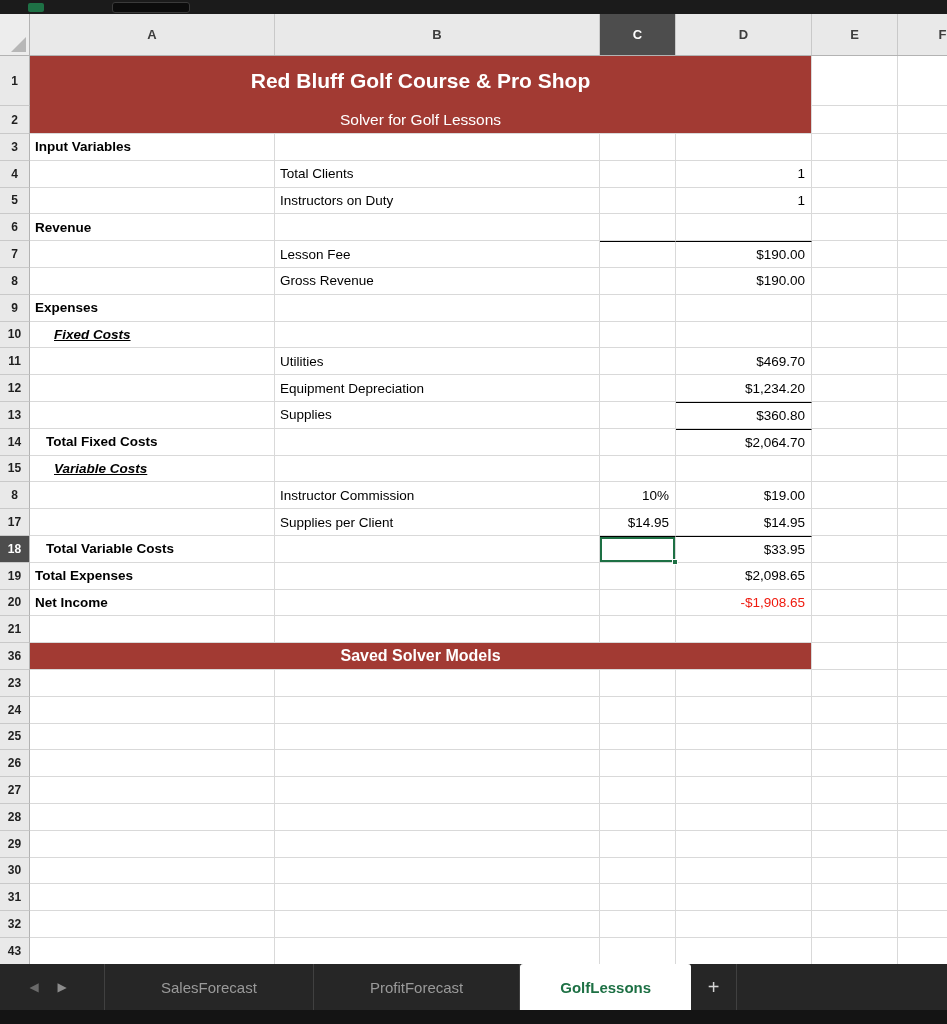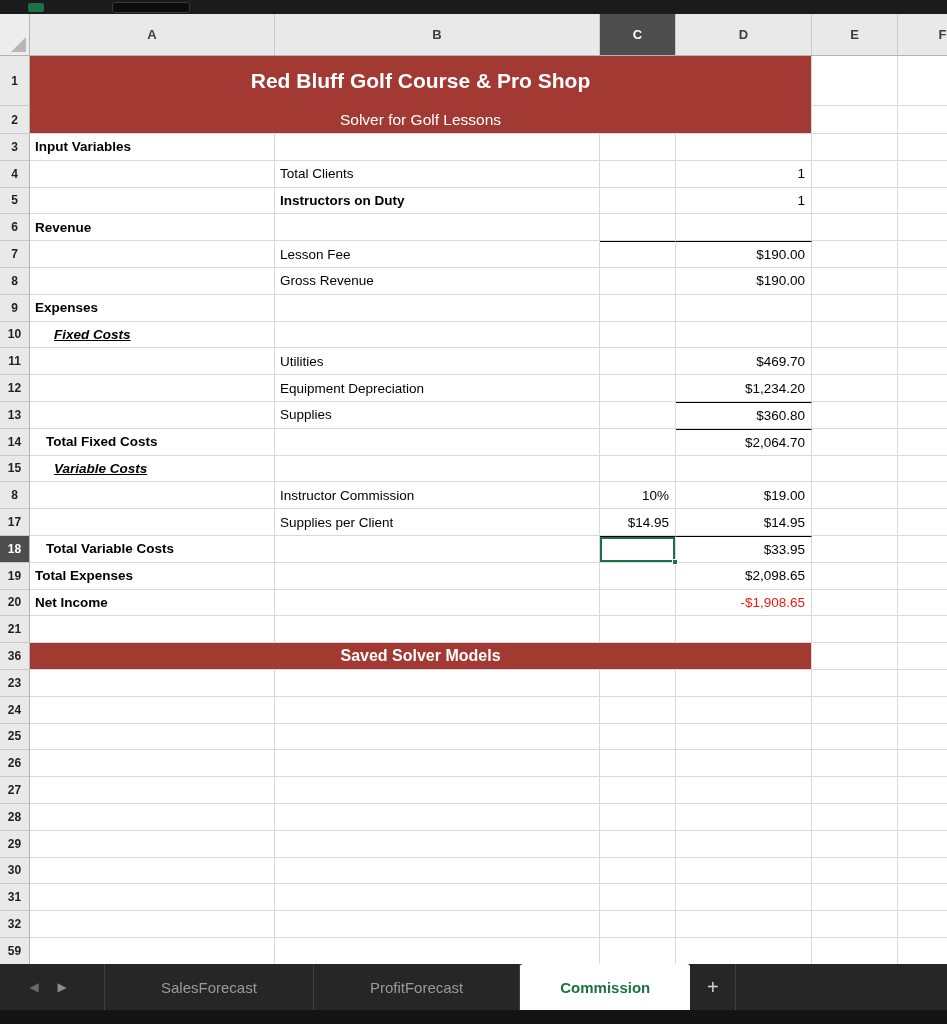--- a/index.html
+++ b/index.html
@@ -108,21 +108,21 @@
           <div class="cell" style="width: 245px;"></div>
           <div class="cell" style="width: 325px;">Total Clients</div>
           <div class="cell" style="width: 76px;"></div>
           <div class="cell num" style="width: 136px;">1</div>
           <div class="cell" style="width: 86px;"></div>
           <div class="cell" style="width: 90px;"></div>
         </div>
         <div class="grid-row r-std">
           <div class="rn">5</div>
           <div class="cell" style="width: 245px;"></div>
-          <div class="cell" style="width: 325px; font-weight: bold;">Instructors on Duty</div>
+          <div class="cell" style="width: 325px;">Instructors on Duty</div>
           <div class="cell" style="width: 76px;"></div>
           <div class="cell num" style="width: 136px;">1</div>
           <div class="cell" style="width: 86px;"></div>
           <div class="cell" style="width: 90px;"></div>
         </div>
         <div class="grid-row r-std">
           <div class="rn">6</div>
           <div class="cell label" style="width: 245px;">Revenue</div>
           <div class="cell" style="width: 325px;"></div>
           <div class="cell" style="width: 76px;"></div>
@@ -357,36 +357,36 @@
         <div class="grid-row r-std">
           <div class="rn">32</div>
           <div class="cell" style="width: 245px;"></div>
           <div class="cell" style="width: 325px;"></div>
           <div class="cell" style="width: 76px;"></div>
           <div class="cell" style="width: 136px;"></div>
           <div class="cell" style="width: 86px;"></div>
           <div class="cell" style="width: 90px;"></div>
         </div>
         <div class="grid-row r-std">
-          <div class="rn">59</div>
+          <div class="rn">43</div>
           <div class="cell" style="width: 245px;"></div>
           <div class="cell" style="width: 325px;"></div>
           <div class="cell" style="width: 76px;"></div>
           <div class="cell" style="width: 136px;"></div>
           <div class="cell" style="width: 86px;"></div>
           <div class="cell" style="width: 90px;"></div>
         </div>
       </div>
   </div>
 
   <div class="tabbar">
     <span class="nav prev">◀</span>
     <span class="nav next">▶</span>
     <div class="tabstrip" id="tabstrip">
         <div class="tab">SalesForecast</div>
         <div class="tab">ProfitForecast</div>
-        <div class="tab active">Commission</div>
+        <div class="tab active">GolfLessons</div>
       </div>
     <div class="addtab">+</div>
   </div>
 
   <div class="bottom-strip"></div>
 </div>
 
 </body></html>

